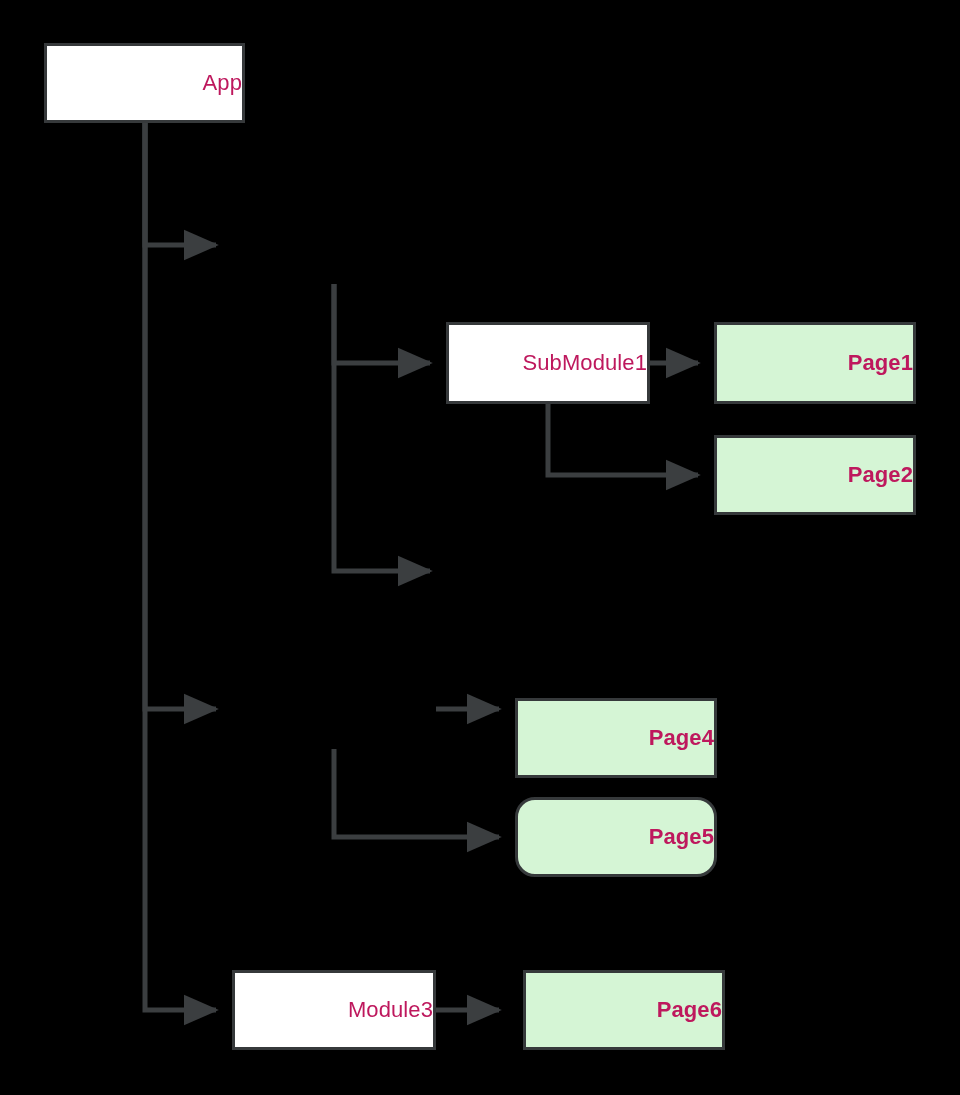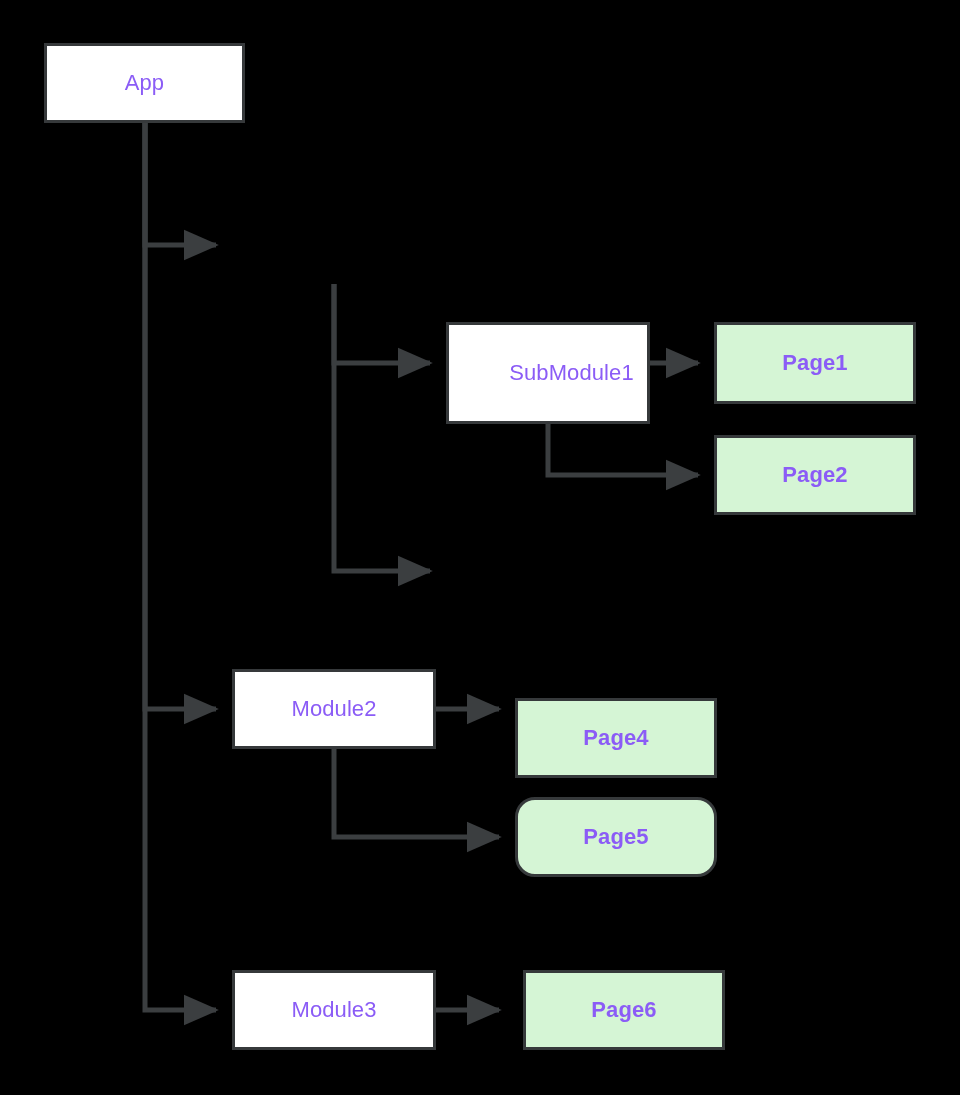--- a/index.html
+++ b/index.html
@@ -24,26 +24,26 @@
     left: 0;
     top: 0;
     width: 960px;
     height: 1095px;
   }
   .node {
     position: absolute;
     box-sizing: border-box;
     display: flex;
     align-items: center;
-    justify-content: center;
+    justify-content: flex-end;
     border: 3px solid #36393b;
     font-size: 22px;
     line-height: 1;
     letter-spacing: 0.1px;
-    color: #8b5cf6;
+    color: #be185d;
     font-family: "Liberation Sans", sans-serif;
     z-index: 2;
   }
   .node-module {
     background: #ffffff;
   }
   .node-page {
     background: #d5f5d5;
     font-weight: bold;
   }
@@ -83,36 +83,33 @@
     <path d="M 334 749 L 334 837 L 499 837" fill="none" stroke="#3b3e40" stroke-width="5" marker-end="url(#arrowhead)"></path>
 
     <path d="M 436 1010 L 499 1010" fill="none" stroke="#3b3e40" stroke-width="5" marker-end="url(#arrowhead)"></path>
   </svg>
 
   <div class="node node-module" style="left:44px; top:43px; width:201px; height:80px;">
     <span class="node-label">App</span>
   </div>
 
 
-  <div class="node node-module" style="left:446px; top:322px; width:204px; height:102px;padding-left:47px;">
+  <div class="node node-module" style="left:446px; top:322px; width:204px; height:82px;padding-left:47px;">
     <span class="node-label">SubModule1</span>
   </div>
 
   <div class="node node-page" style="left:714px; top:322px; width:202px; height:82px;">
     <span class="node-label">Page1</span>
   </div>
 
   <div class="node node-page" style="left:714px; top:435px; width:202px; height:80px;">
     <span class="node-label">Page2</span>
   </div>
 
 
-  <div class="node node-module" style="left:232px; top:669px; width:204px; height:80px;">
-    <span class="node-label">Module2</span>
-  </div>
 
   <div class="node node-page" style="left:515px; top:698px; width:202px; height:80px;">
     <span class="node-label">Page4</span>
   </div>
 
   <div class="node node-page" style="left:515px; top:797px; width:202px; height:80px;border-radius:20px;">
     <span class="node-label">Page5</span>
   </div>
 
   <div class="node node-module" style="left:232px; top:970px; width:204px; height:80px;">

